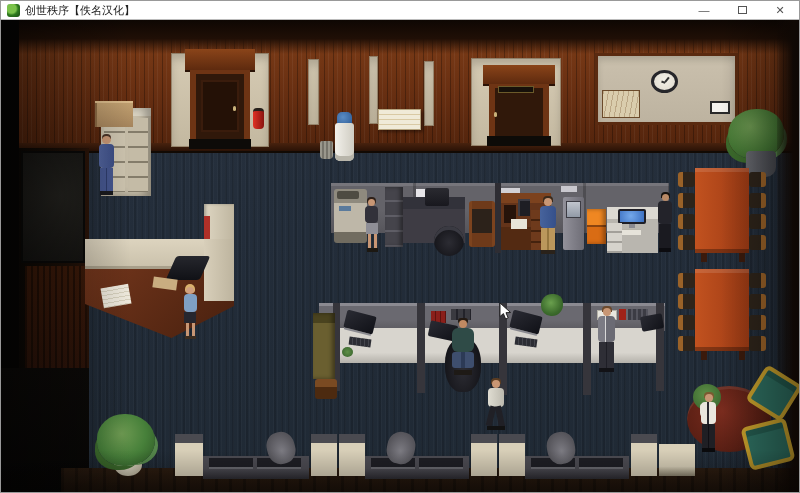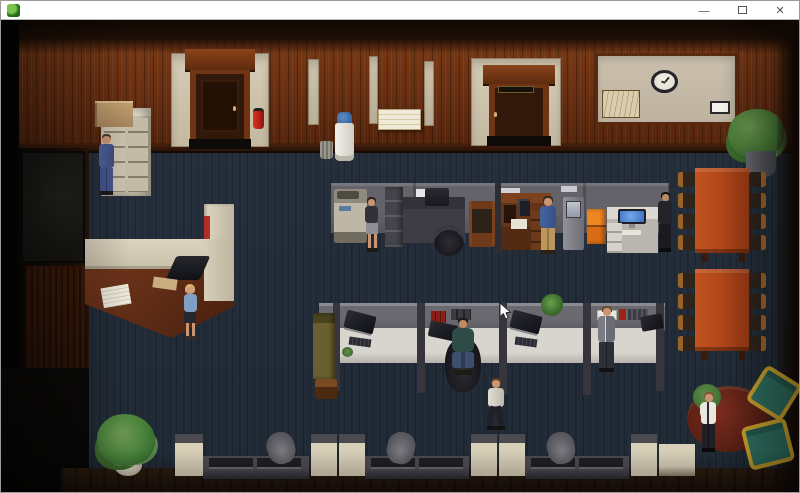--- a/index.html
+++ b/index.html
@@ -23,20 +23,21 @@
 .clock::after{content:"";position:absolute;left:48%;top:34%;width:2px;height:22%;background:#333;transform:rotate(-70deg);transform-origin:bottom}
 .vig{pointer-events:none}
 </style>
 </head>
 <body>
 
 <div class="window">
 
   <div class="titlebar">
     <div class="abs" style="position:static;width:13px;height:13px;border-radius:3px;background:radial-gradient(circle at 35% 35%,#7ac24a 0 38%,#2e7a1e 55%,#184a10),radial-gradient(circle at 72% 62%,#d83020 0 28%,transparent 30%);background-blend-mode:normal"></div>
+    <span class="title">创世秩序【佚名汉化】</span>
     <div class="winbtns">
       <div class="winbtn">—</div>
       <div class="winbtn">
           <div class="maxbox"></div>
         </div>
       <div class="winbtn">✕</div>
     </div>
   </div>
 
   <div class="scene">

